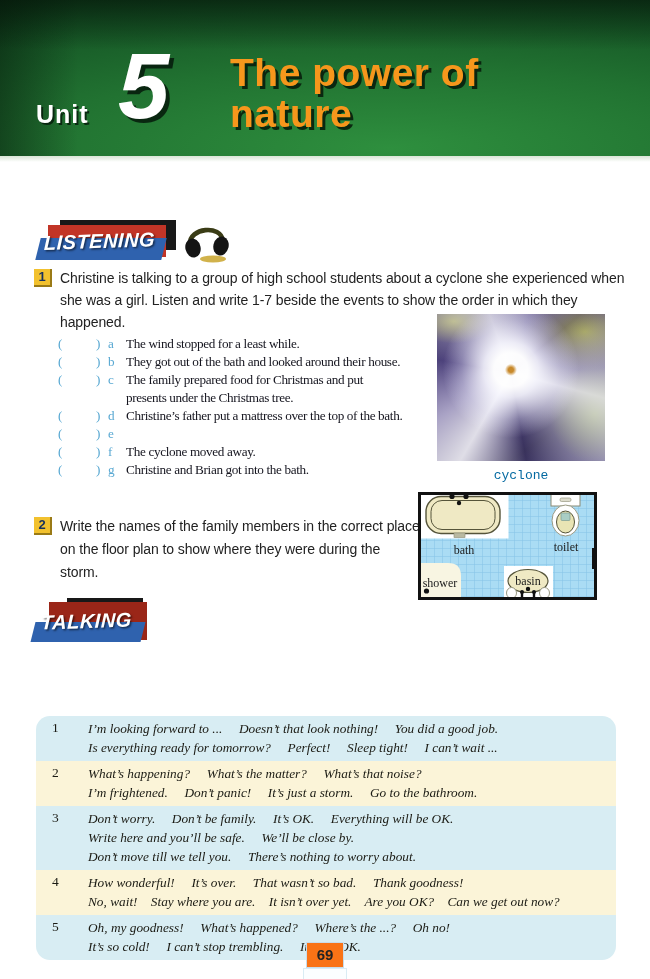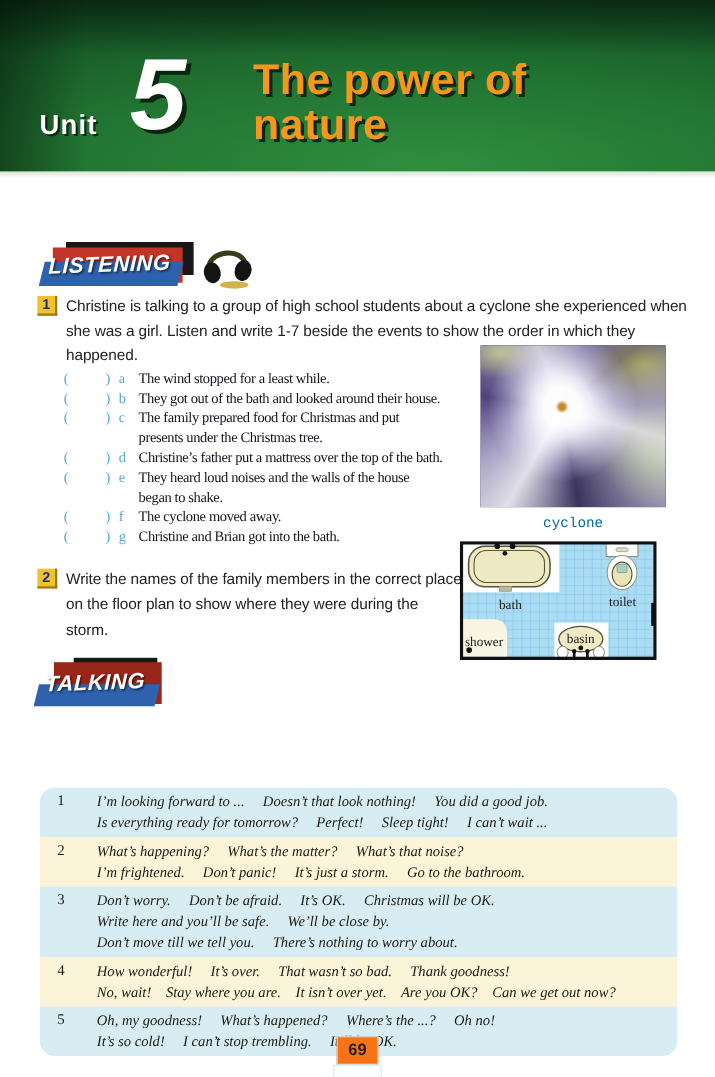--- a/index.html
+++ b/index.html
@@ -203,22 +203,20 @@
         </span>
       <span class="elet">d</span>
       <span class="etext">Christine’s father put a mattress over the top of the bath.</span>
     </div>
     <div class="event">
       <span class="par">
           <span>(</span>
           <span>)</span>
         </span>
       <span class="elet">e</span>
-      <span class="etext">They heard loud noises and the walls of the house
-began to shake.</span>
     </div>
     <div class="event">
       <span class="par">
           <span>(</span>
           <span>)</span>
         </span>
       <span class="elet">f</span>
       <span class="etext">The cyclone moved away.</span>
     </div>
     <div class="event">
@@ -300,21 +298,21 @@
     <div class="xrow yellow">
       <div class="xnum">2</div>
       <div class="xlines">
         <div class="xline">What’s happening?     What’s the matter?     What’s that noise?</div>
         <div class="xline">I’m frightened.     Don’t panic!     It’s just a storm.     Go to the bathroom.</div>
       </div>
     </div>
     <div class="xrow blue">
       <div class="xnum">3</div>
       <div class="xlines">
-        <div class="xline">Don’t worry.     Don’t be afraid.     It’s OK.     Christmas will be OK.</div>
+        <div class="xline">Don’t worry.     Don’t be family.     It’s OK.     Everything will be OK.</div>
         <div class="xline">Write here and you’ll be safe.     We’ll be close by.</div>
         <div class="xline">Don’t move till we tell you.     There’s nothing to worry about.</div>
       </div>
     </div>
     <div class="xrow yellow">
       <div class="xnum">4</div>
       <div class="xlines">
         <div class="xline">How wonderful!     It’s over.     That wasn’t so bad.     Thank goodness!</div>
         <div class="xline">No, wait!    Stay where you are.    It isn’t over yet.    Are you OK?    Can we get out now?</div>
       </div>

